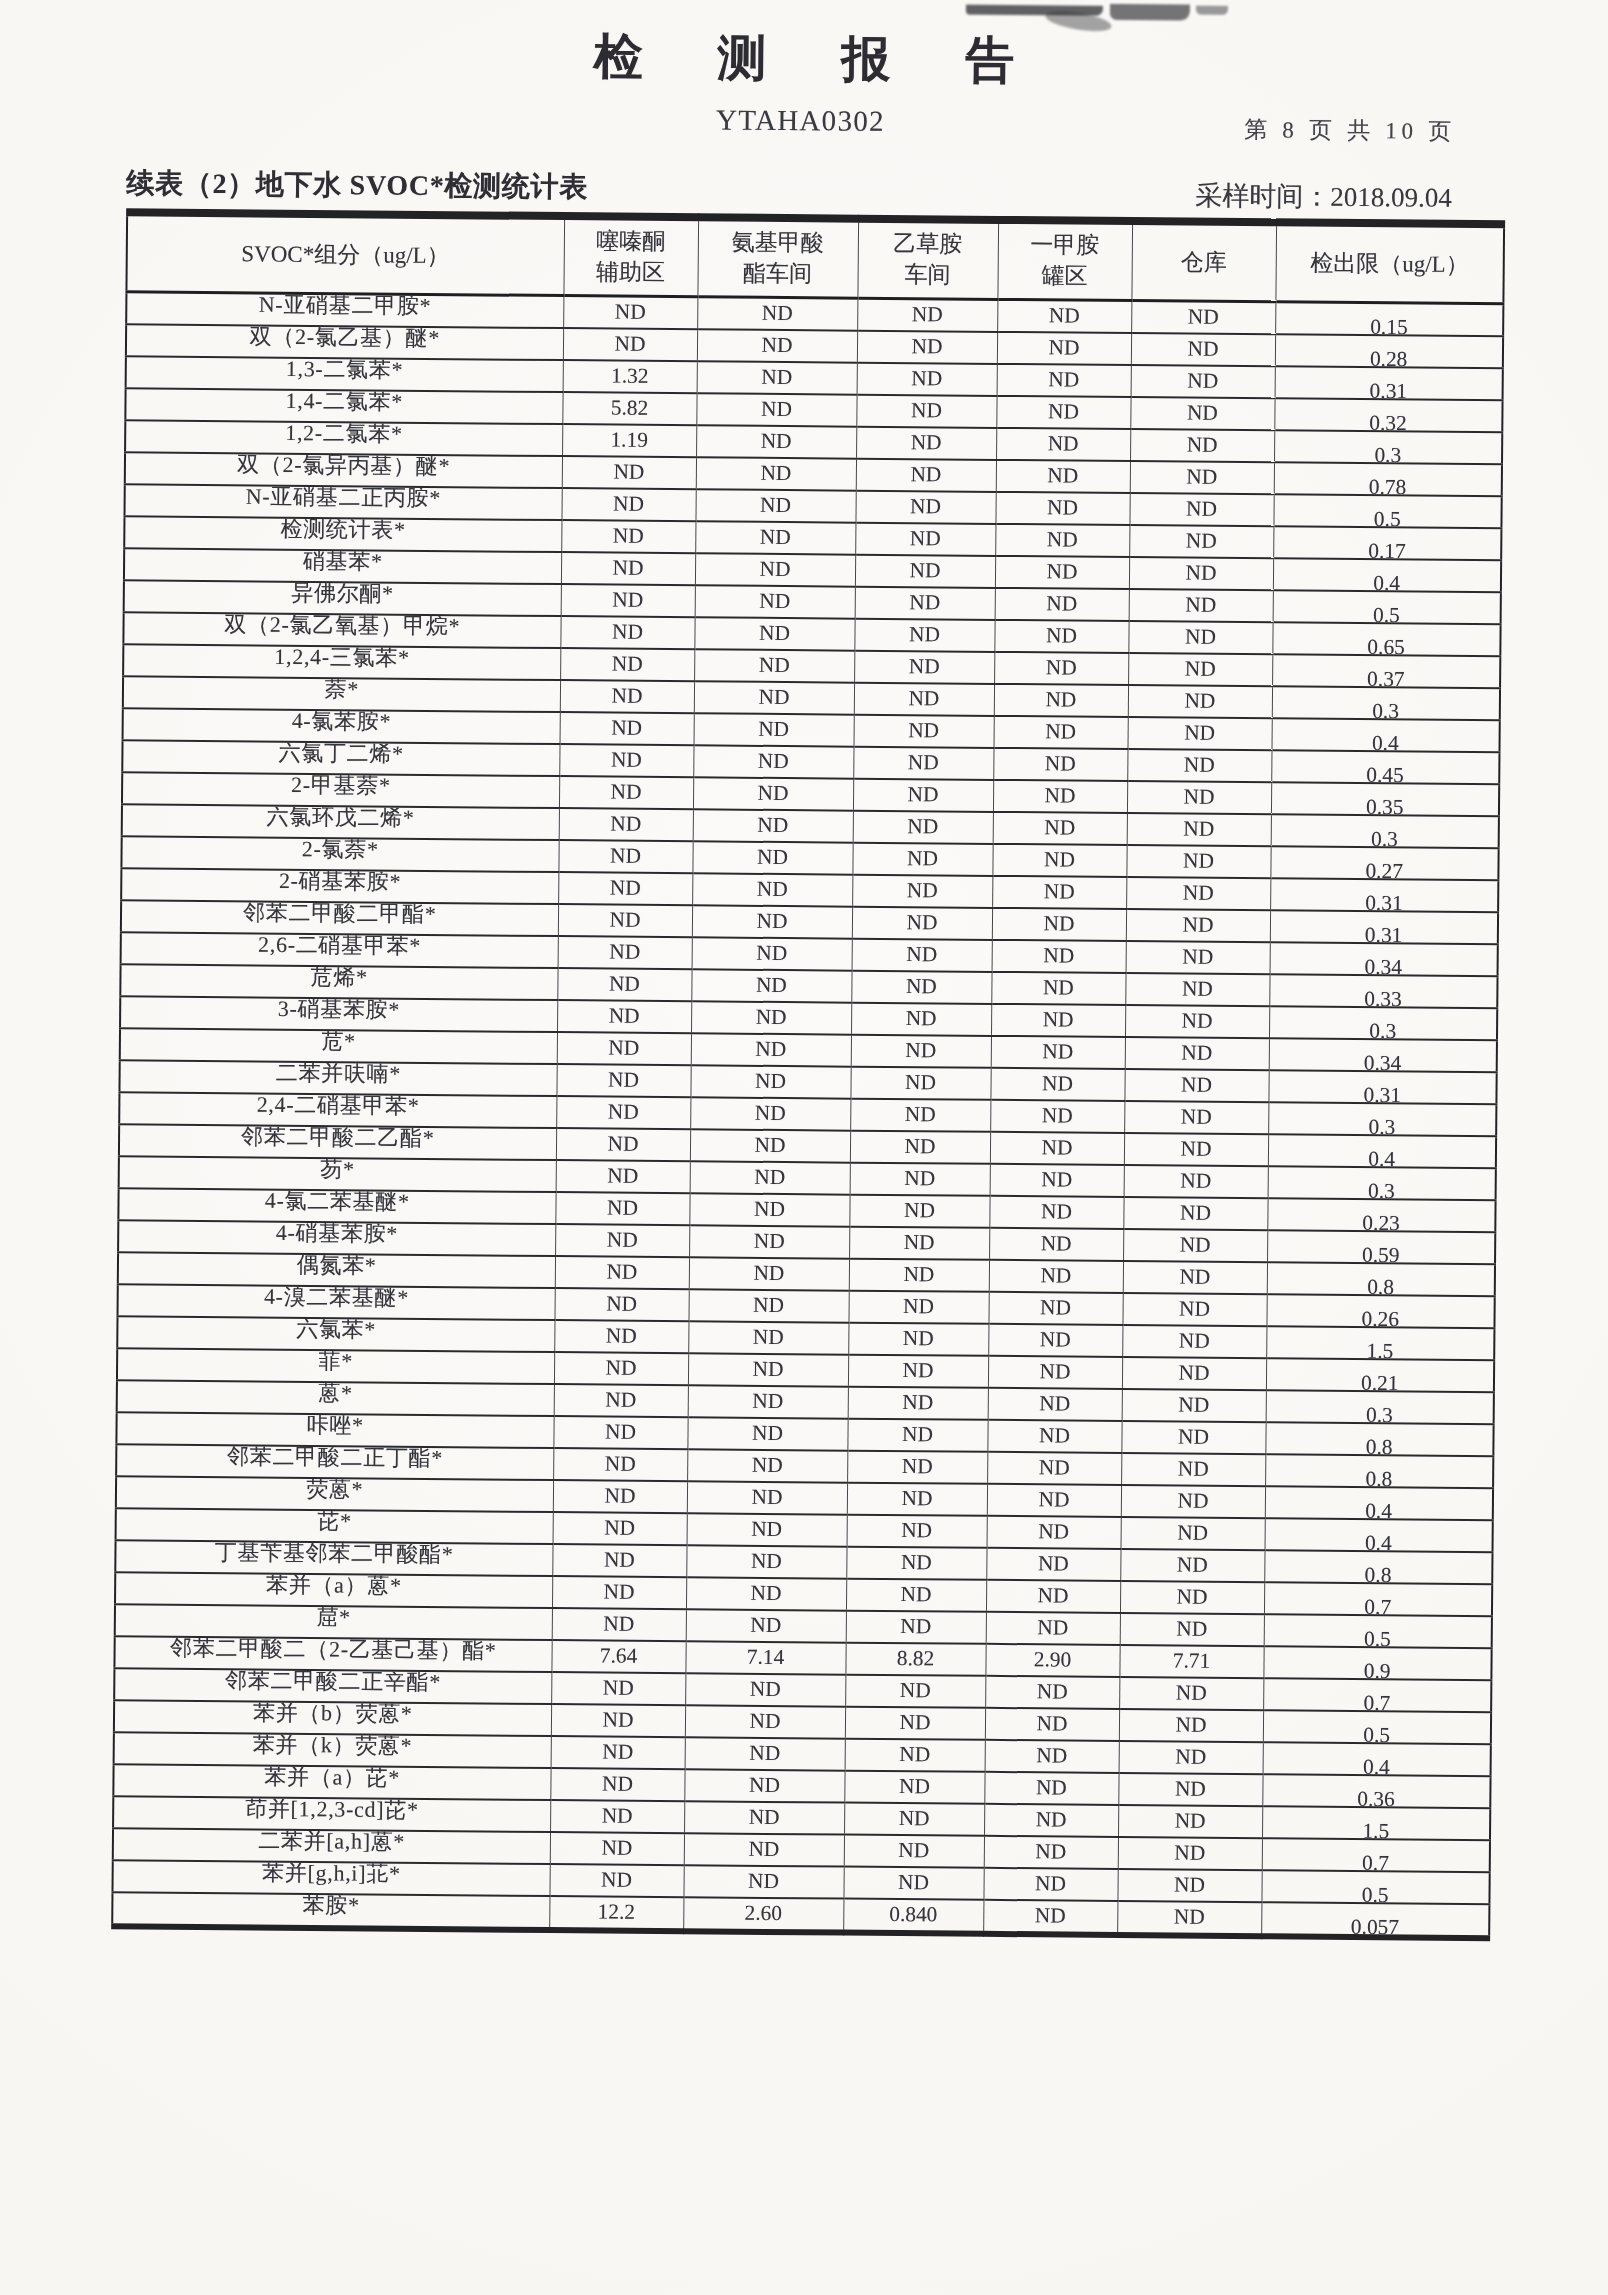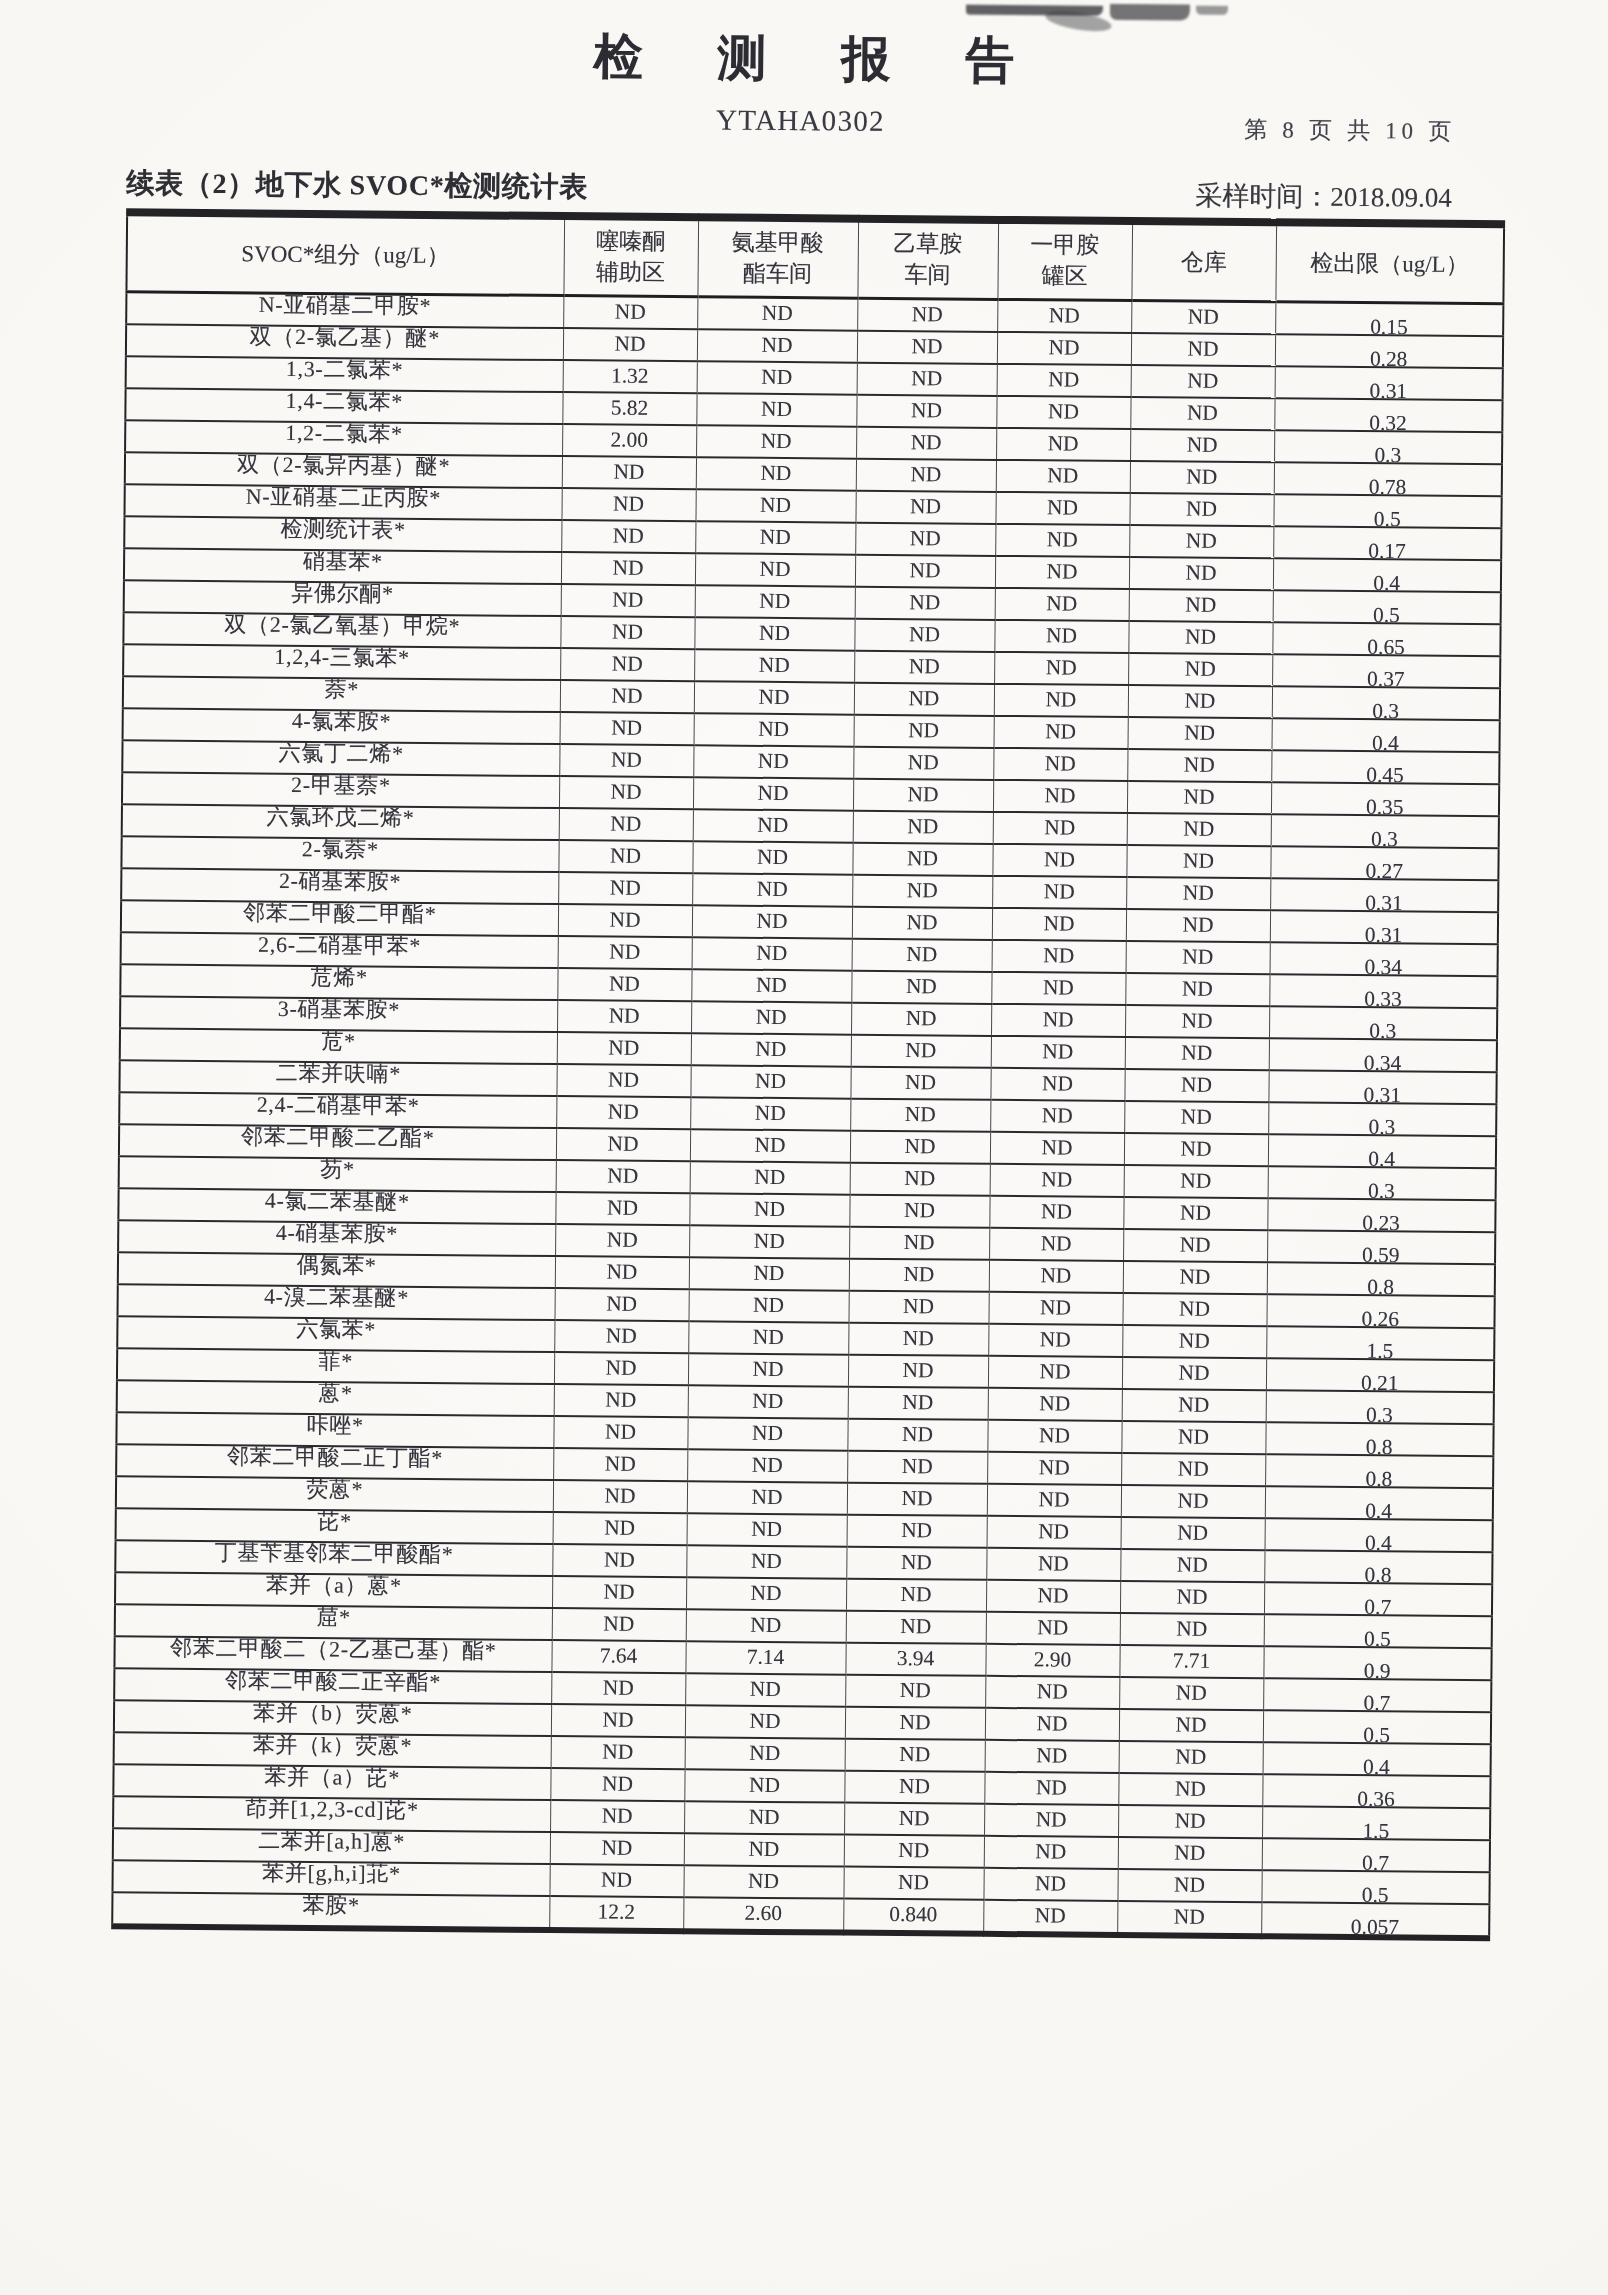--- a/index.html
+++ b/index.html
@@ -163,21 +163,21 @@
             <td class="c0"><span>1,4-二氯苯*</span></td>
             <td class="c1"><span>5.82</span></td>
             <td class="c2"><span>ND</span></td>
             <td class="c3"><span>ND</span></td>
             <td class="c4"><span>ND</span></td>
             <td class="c5"><span>ND</span></td>
             <td class="c6"><span>0.32</span></td>
           </tr>
           <tr>
             <td class="c0"><span>1,2-二氯苯*</span></td>
-            <td class="c1"><span>2.00</span></td>
+            <td class="c1"><span>1.19</span></td>
             <td class="c2"><span>ND</span></td>
             <td class="c3"><span>ND</span></td>
             <td class="c4"><span>ND</span></td>
             <td class="c5"><span>ND</span></td>
             <td class="c6"><span>0.3</span></td>
           </tr>
           <tr>
             <td class="c0"><span>双（2-氯异丙基）醚*</span></td>
             <td class="c1"><span>ND</span></td>
             <td class="c2"><span>ND</span></td>
@@ -507,21 +507,21 @@
             <td class="c2"><span>ND</span></td>
             <td class="c3"><span>ND</span></td>
             <td class="c4"><span>ND</span></td>
             <td class="c5"><span>ND</span></td>
             <td class="c6"><span>0.5</span></td>
           </tr>
           <tr>
             <td class="c0"><span>邻苯二甲酸二（2-乙基己基）酯*</span></td>
             <td class="c1"><span>7.64</span></td>
             <td class="c2"><span>7.14</span></td>
-            <td class="c3"><span>3.94</span></td>
+            <td class="c3"><span>8.82</span></td>
             <td class="c4"><span>2.90</span></td>
             <td class="c5"><span>7.71</span></td>
             <td class="c6"><span>0.9</span></td>
           </tr>
           <tr>
             <td class="c0"><span>邻苯二甲酸二正辛酯*</span></td>
             <td class="c1"><span>ND</span></td>
             <td class="c2"><span>ND</span></td>
             <td class="c3"><span>ND</span></td>
             <td class="c4"><span>ND</span></td>

